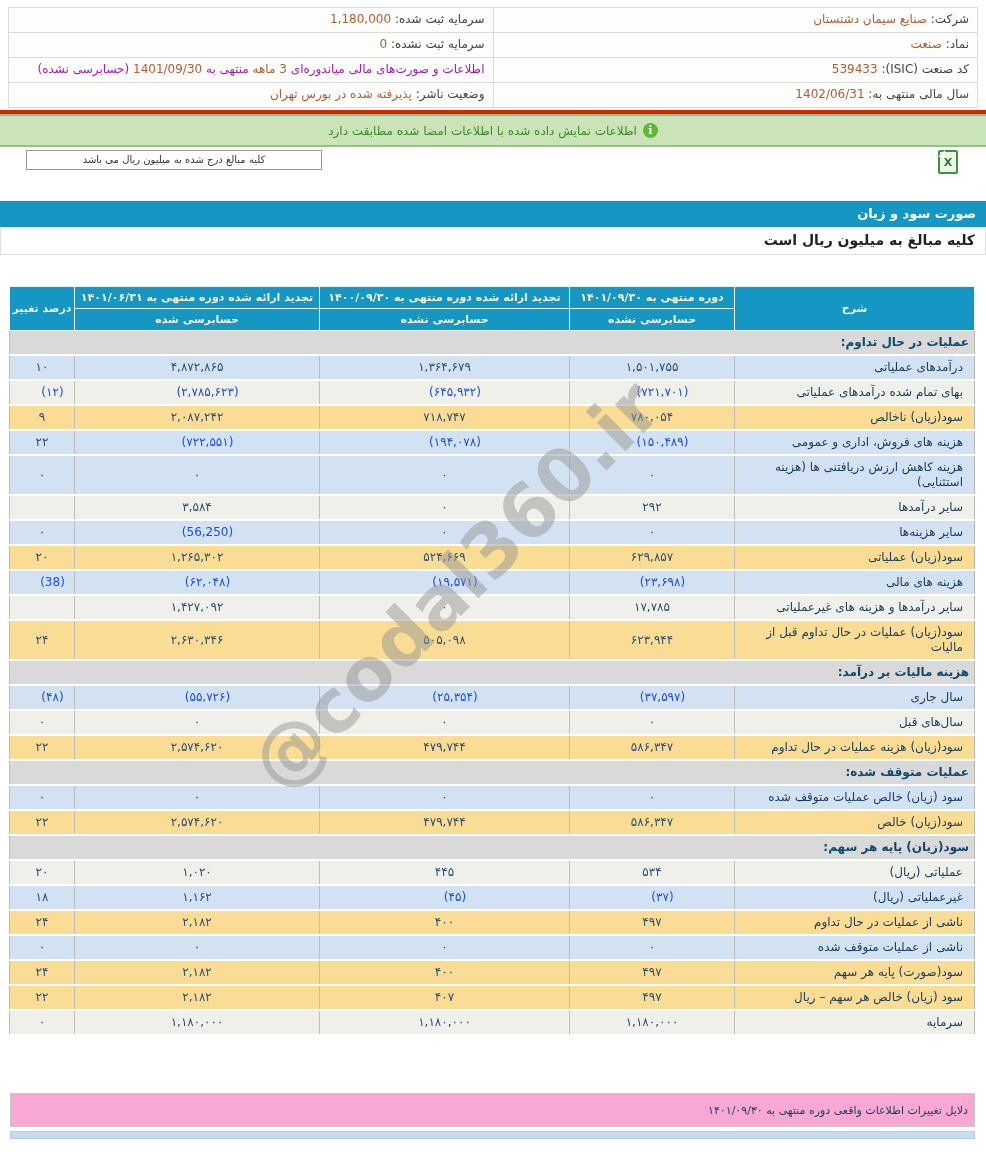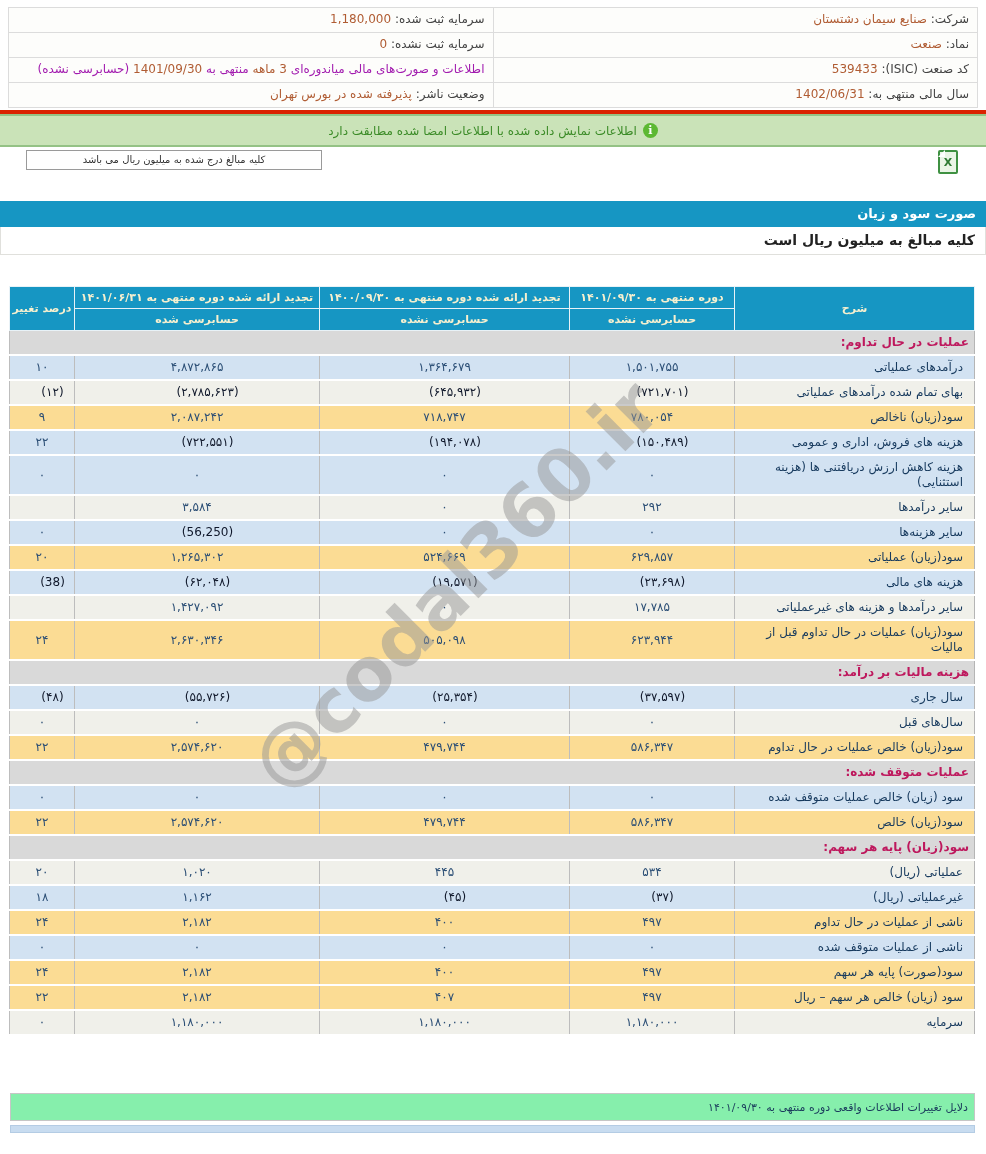--- a/index.html
+++ b/index.html
@@ -130,39 +130,39 @@
     border-left: 1px solid #bdbdbd;
     border-bottom: 2px solid #ffffff;
     padding: 4px 4px;
     font-size: 12px;
     color: #2b4e75;
     height: 23px;
     line-height: 15px;
   }
   .pl-table td.desc-cell { text-align: right; padding-right: 11px; color: #173a5e; }
   .pl-table td.num { text-align: center; }
-  .pl-table td.neg { color: #0f172a; padding-left: 25px; }
+  .pl-table td.neg { color: #1d4ed8; padding-left: 25px; }
   .pl-table .r-blue  td { background: #d2e2f2; }
   .pl-table .r-white td { background: #f0f0ea; }
   .pl-table .r-yellow td { background: #fbdc94; }
   .pl-table td.section-cell {
     background: #d9d9d9;
     font-weight: bold;
-    color: #be185d;
+    color: #0c4a6e;
     text-align: right;
     padding-right: 5px;
     margin-top: 22px;
   }
 
   
   .footer-links { margin: 57px 11px 0 10px; }
   .flink-bar {
-    background: #86efac;
+    background: #f9a8d4;
     border: 1px solid #c6c6c6;
-    height: 28px;
+    height: 34px;
     display: flex; align-items: center;
     padding-right: 6px;
     font-size: 11px;
     color: #1a3a5c;
     cursor: pointer;
   }
   .flink-strip {
     background: #c8dcf0;
     border: 1px solid #b4cce4;
     height: 8px;
@@ -363,21 +363,21 @@
         <td class="num neg">(۴۸)</td>
       </tr>
       <tr class="r-white">
         <td class="desc-cell">سال‌های قبل</td>
         <td class="num">۰</td>
         <td class="num">۰</td>
         <td class="num">۰</td>
         <td class="num">۰</td>
       </tr>
       <tr class="r-yellow">
-        <td class="desc-cell">سود(زیان) خالص عملیات در حال تداوم</td>
+        <td class="desc-cell">سود(زیان) هزینه عملیات در حال تداوم</td>
         <td class="num">۵۸۶,۳۴۷</td>
         <td class="num">۴۷۹,۷۴۴</td>
         <td class="num">۲,۵۷۴,۶۲۰</td>
         <td class="num">۲۲</td>
       </tr>
       <tr>
         <td colspan="5" class="section-cell">عملیات متوقف شده:</td>
       </tr>
       <tr class="r-blue">
         <td class="desc-cell">سود (زیان) خالص عملیات متوقف شده</td>

